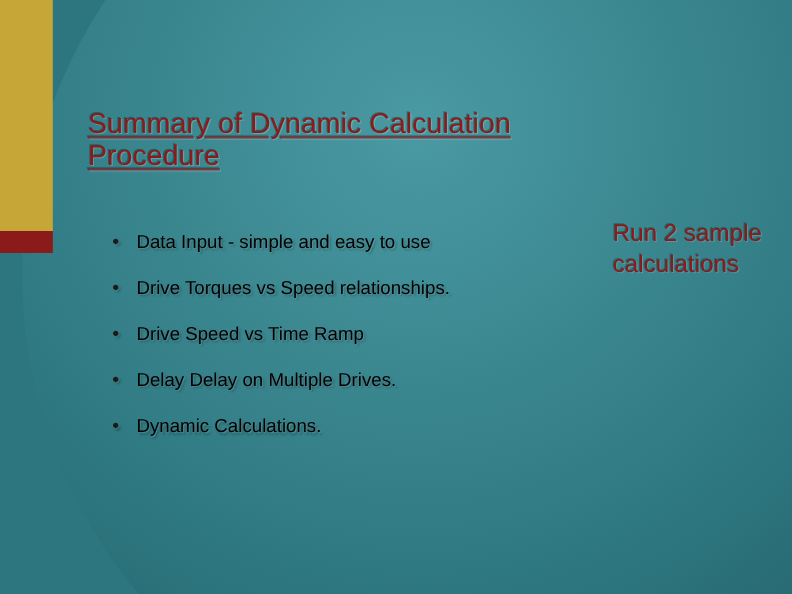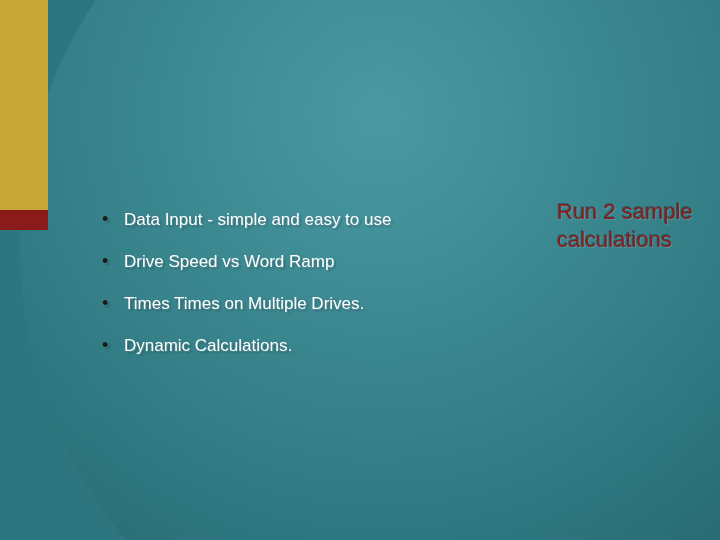--- a/index.html
+++ b/index.html
@@ -74,21 +74,21 @@
     left: 50px;
     top: 210px;
     width: 430px;
     list-style: none;
   }
   .bullets li {
     position: relative;
     padding-left: 26px;
     margin-bottom: 22px;
     font-size: 17px;
-    color: #ffffff;
+    color: #000000;
     text-shadow: 1px 1px 1px rgba(255,255,255,0.15), 2px 2px 2px rgba(0,0,0,0.25);
   }
   .bullets li::before {
     content: "•";
     position: absolute;
     left: 4px;
     top: -1px;
     font-size: 18px;
     color: #1a1a1a;
   }
@@ -108,22 +108,24 @@
 <body>
 
 <div class="bg-teal"></div>
 
 <div class="left-border">
   <div class="left-gold"></div>
   <div class="left-red"></div>
 </div>
 
 <div class="content">
+  <h1 class="title">Summary of Dynamic Calculation Procedure</h1>
 
   <ul class="bullets">
     <li>Data Input - simple and easy to use</li>
-    <li>Drive Speed vs Word Ramp</li>
-    <li>Times Times on Multiple Drives.</li>
+    <li>Drive Torques vs Speed relationships.</li>
+    <li>Drive Speed vs Time Ramp</li>
+    <li>Delay Delay on Multiple Drives.</li>
     <li>Dynamic Calculations.</li>
   </ul>
 
   <div class="sidebar">Run 2 sample calculations</div>
 </div>
 
 </body></html>

